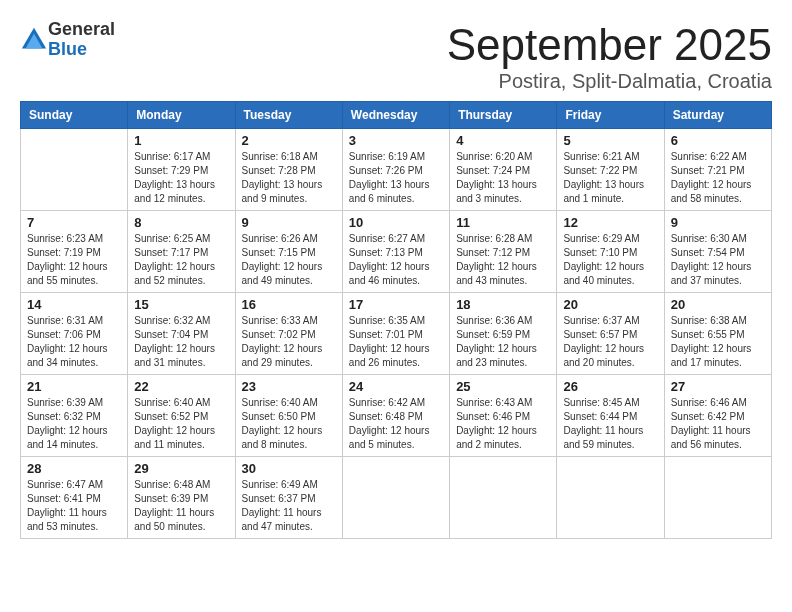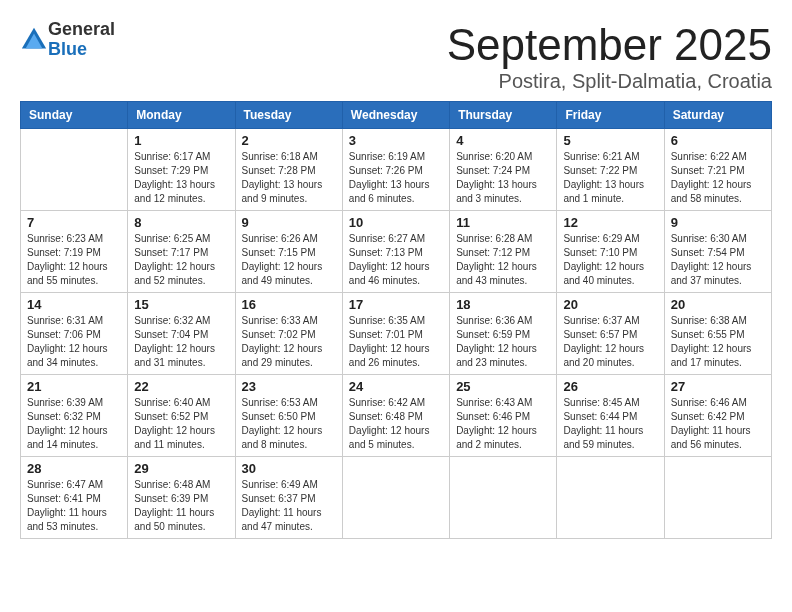--- a/index.html
+++ b/index.html
@@ -275,21 +275,21 @@
         </td>
         <td>
           <span class="day-number">22</span>
           <div class="day-info">Sunrise: 6:40 AM
 Sunset: 6:52 PM
 Daylight: 12 hours
 and 11 minutes.</div>
         </td>
         <td>
           <span class="day-number">23</span>
-          <div class="day-info">Sunrise: 6:53 AM
+          <div class="day-info">Sunrise: 6:40 AM
 Sunset: 6:50 PM
 Daylight: 12 hours
 and 8 minutes.</div>
         </td>
         <td>
           <span class="day-number">24</span>
           <div class="day-info">Sunrise: 6:42 AM
 Sunset: 6:48 PM
 Daylight: 12 hours
 and 5 minutes.</div>

